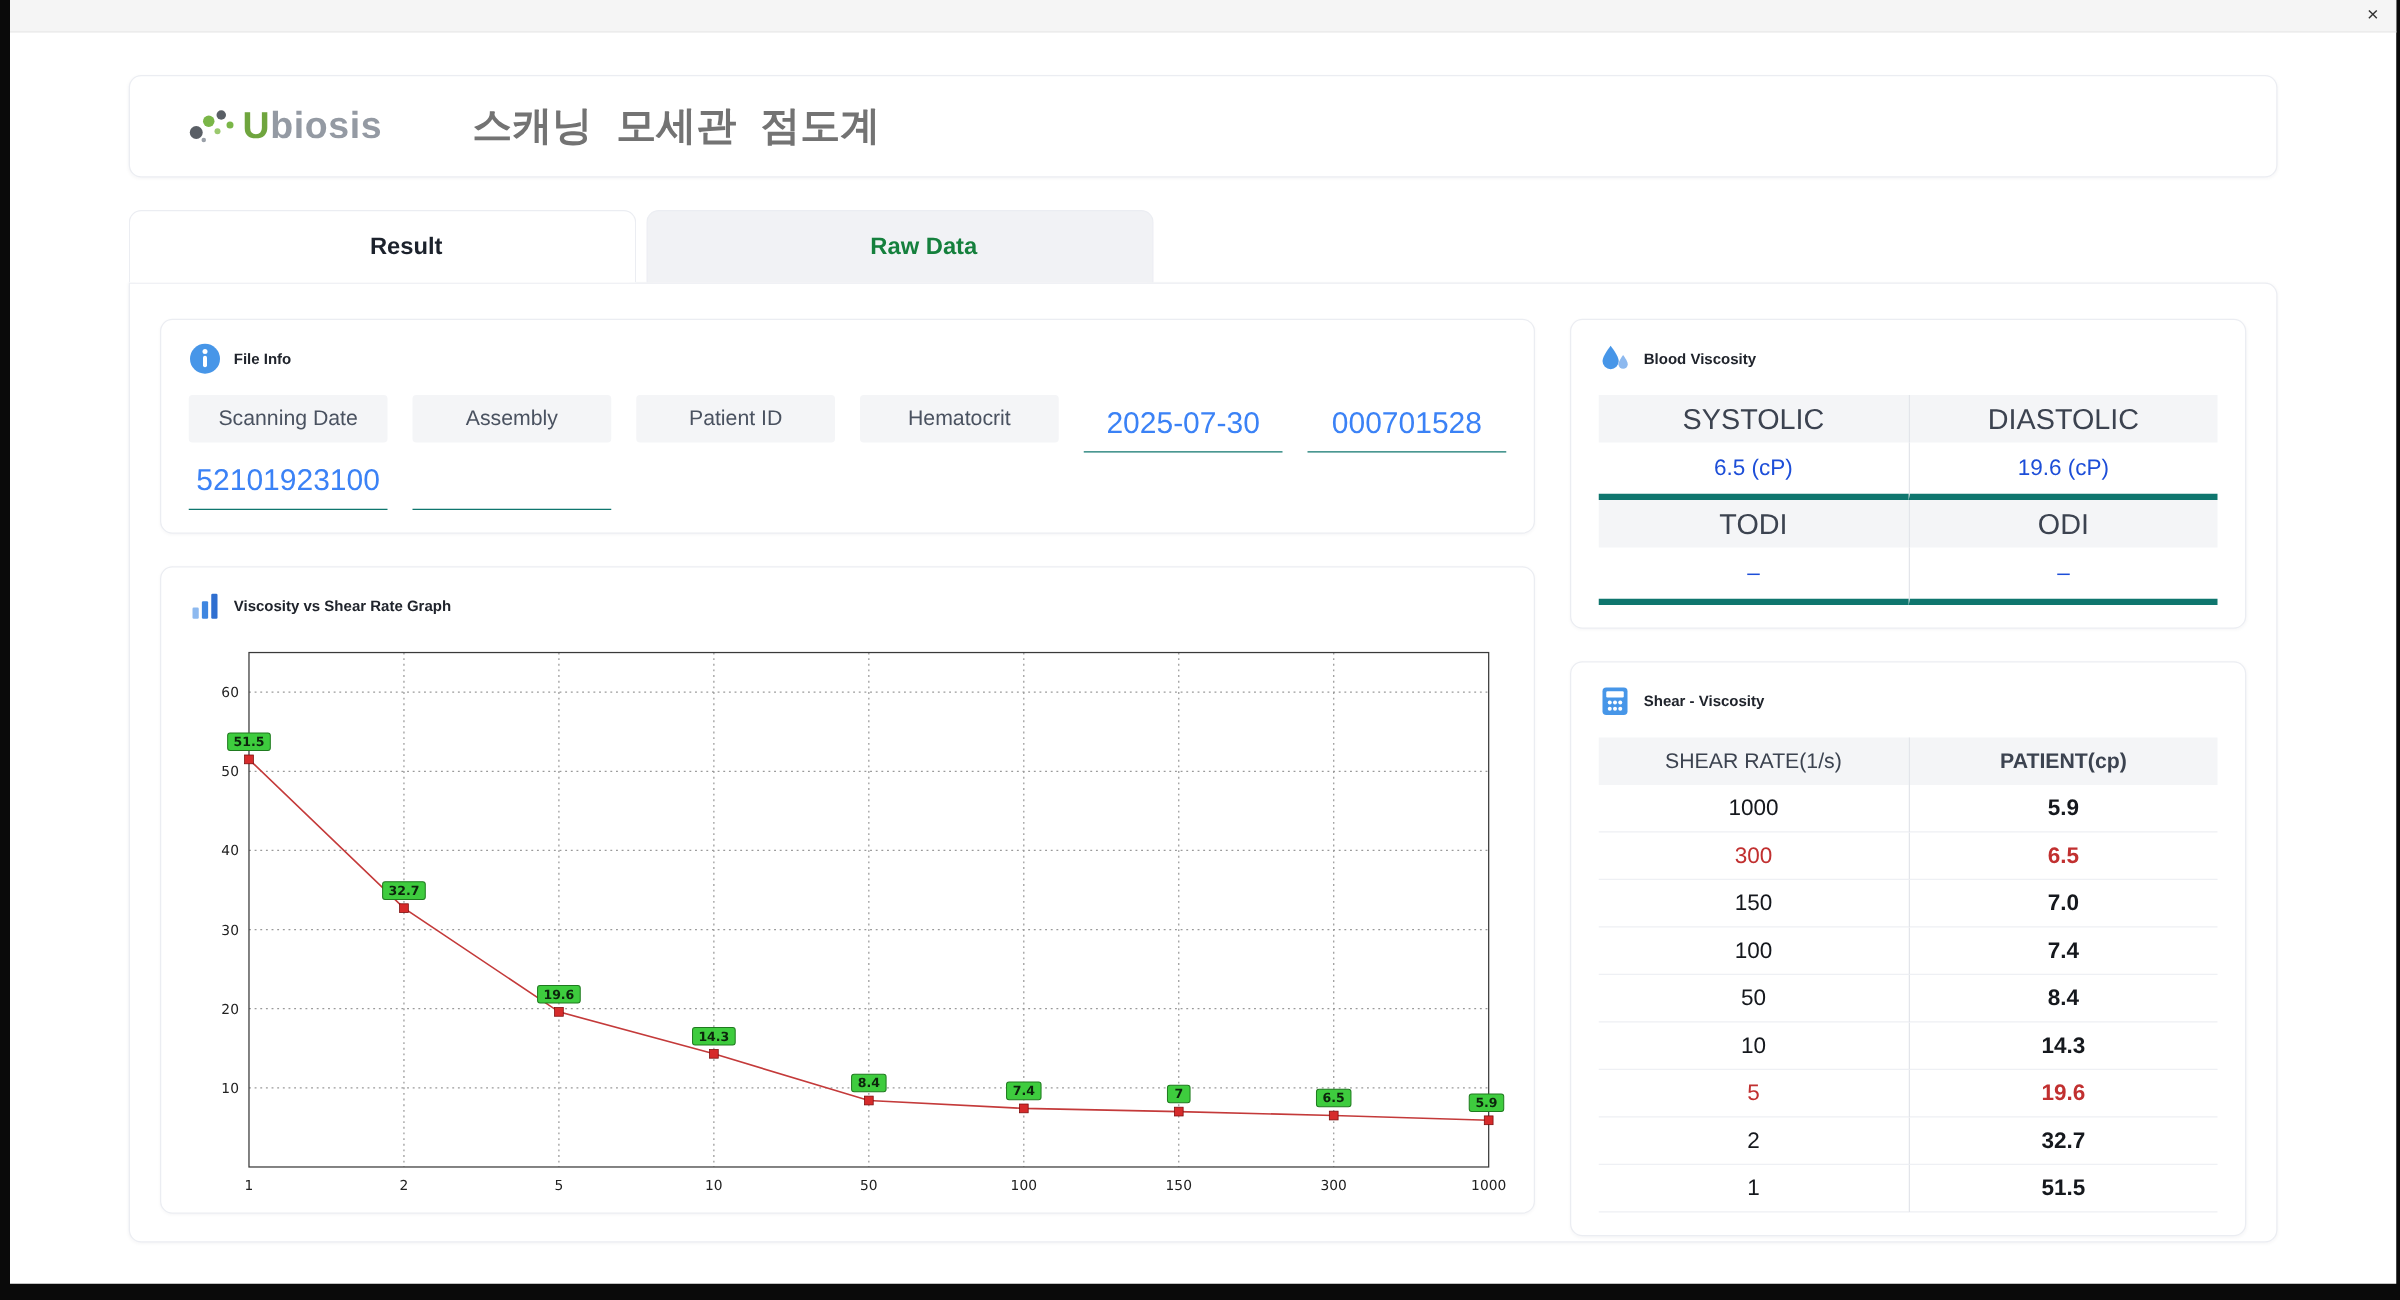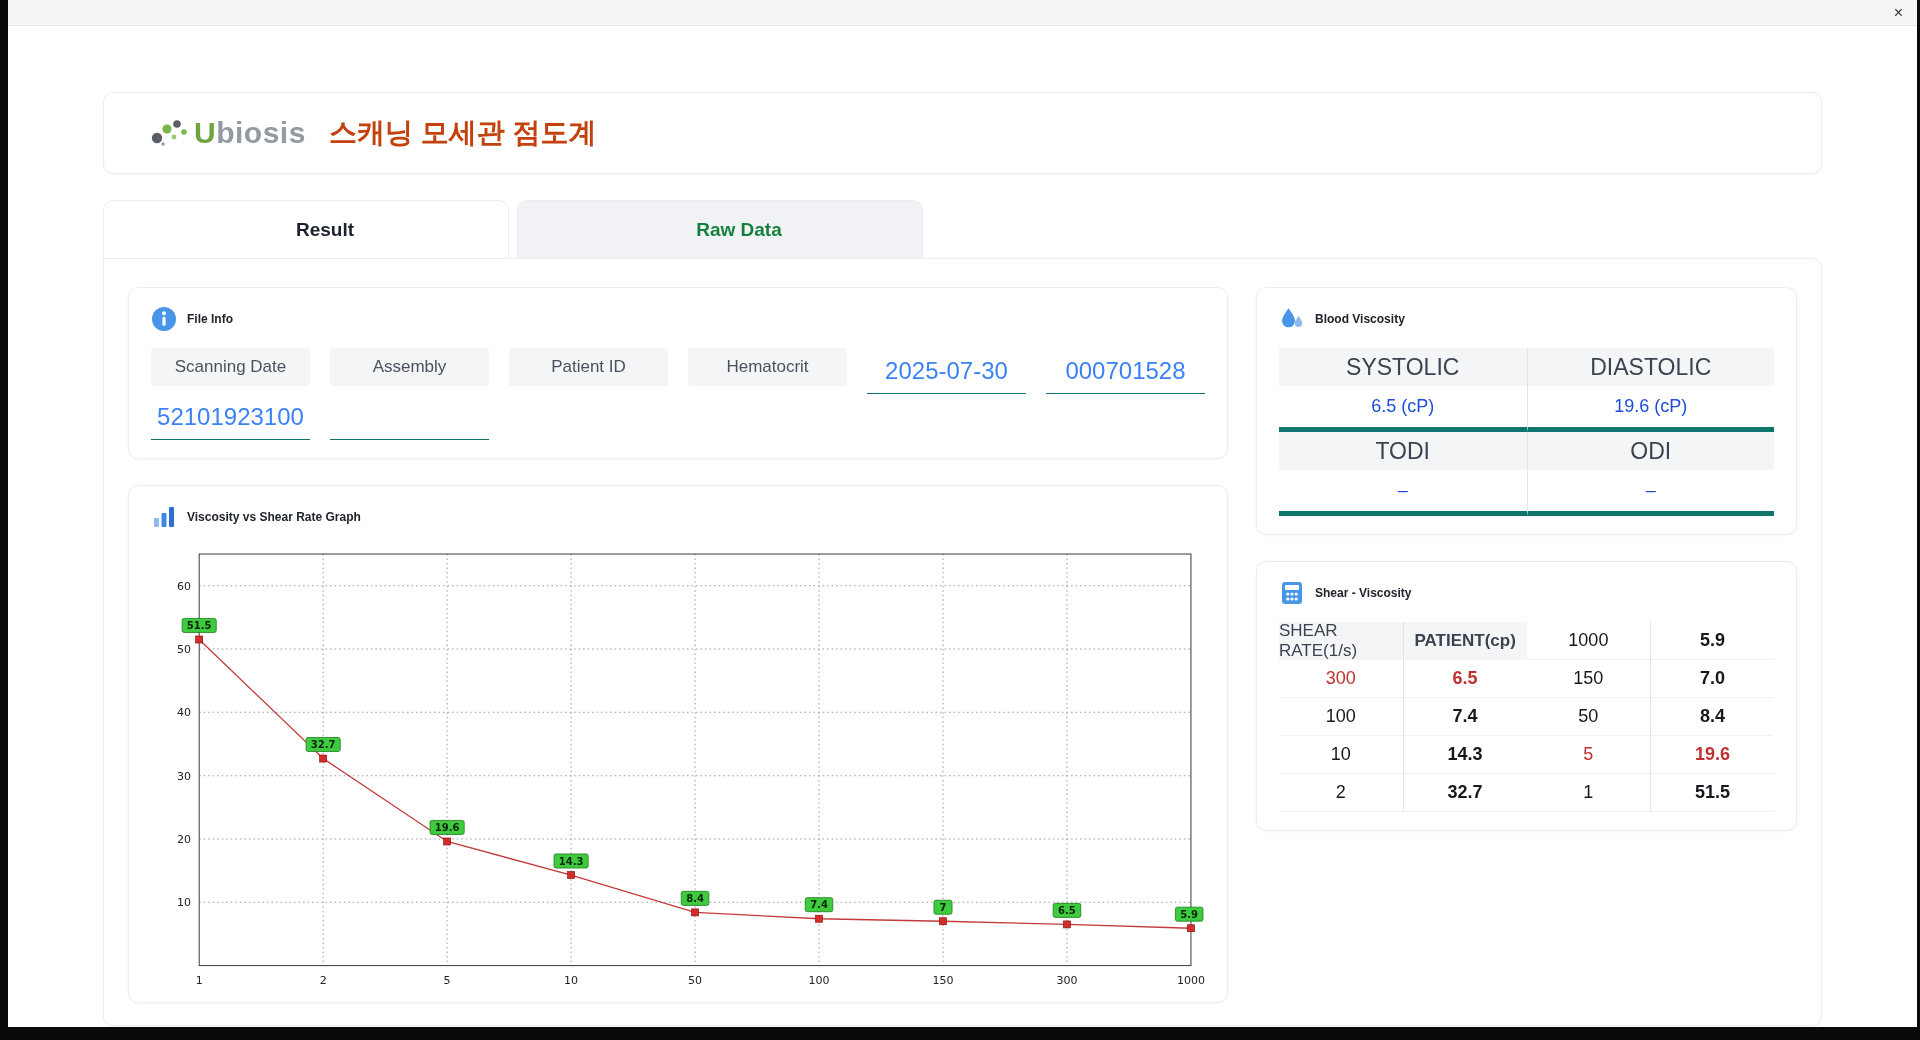--- a/index.html
+++ b/index.html
@@ -10,27 +10,27 @@
 
   .topbar { height:26px; background:#f5f5f5; border-bottom:1px solid #e9e9e9;
             display:flex; align-items:center; justify-content:flex-end; padding:0 14px; }
   .close-btn { font-size:16px; color:#333; line-height:1; cursor:default; }
 
   .page { padding:0 95px; }
 
   .card { background:#fff; border:1px solid #ebedf2; border-radius:10px;
           box-shadow:0 1px 3px rgba(20,20,40,0.04); }
 
-  .header-card { margin-top:66px; height:82px; display:flex; align-items:center;
-                 padding:0 44px; gap:23px; }
+  .header-card { margin-top:34px; height:82px; display:flex; align-items:center;
+                 padding:0 44px; gap:72px; }
   .logo { display:flex; align-items:center; gap:4px; }
   .logo-text { font-size:30px; font-weight:bold; letter-spacing:0.5px; }
   .logo-u { color:#6fa53e; }
   .logo-rest { color:#949aa3; }
-  .app-title { font-size:28px; font-weight:bold; color:#c2410c; }
+  .app-title { font-size:32px; font-weight:bold; color:#737373;font-family:Liberation Mono, monospace; }
 
   .tabs { display:flex; margin-top:26px; position:relative; z-index:2; }
   .tab { width:406px; height:58px; display:flex; align-items:center; justify-content:center;
          font-size:19px; font-weight:bold; border-radius:10px 10px 0 0; cursor:pointer;padding-left:38px; }
   .tab.active { background:#fff; color:#1c222c; border:1px solid #ebedf2; border-bottom:none;
                 margin-bottom:-1px; }
   .tab.inactive { background:#f1f2f5; color:#15803d; border:1px solid #ebedf2; border-bottom:none;
                   margin-left:8px; font-weight:600; }
 
   .main-card { border-radius:0 10px 10px 10px; height:768px;
@@ -61,21 +61,21 @@
 
   
   .bv-grid { display:grid; grid-template-columns:1fr 1fr; }
   .bv-label { background:#f4f5f7; height:38px; display:flex; align-items:center; justify-content:center;
               color:#3c4350; font-size:23px; font-weight:500; }
   .bv-value { height:46px; display:flex; align-items:center; justify-content:center;
               color:#1d4ed8; font-size:18px; border-bottom:5px solid #0f766e; }
   .bv-grid > .vdiv { border-left:1px solid #e3e5ea; }
 
   
-  .sv-table { display:grid; grid-template-columns:1fr 1fr 1fr 1fr; }
+  .sv-table { display:grid; grid-template-columns:1fr 1fr; }
   .sv-head { background:#f4f5f7; height:38px; display:flex; align-items:center; justify-content:center;
              color:#3c4350; font-size:17px; font-weight:500; }
   .sv-cell { height:38px; display:flex; align-items:center; justify-content:center;
              color:#15181d; font-size:18px; border-bottom:1px solid #eef0f4; }
   .sv-table > .vdiv { border-left:1px solid #e3e5ea;font-weight:bold; }
   .sv-cell.red { color:#c13030; }
 </style>
 </head>
 <body>
 

